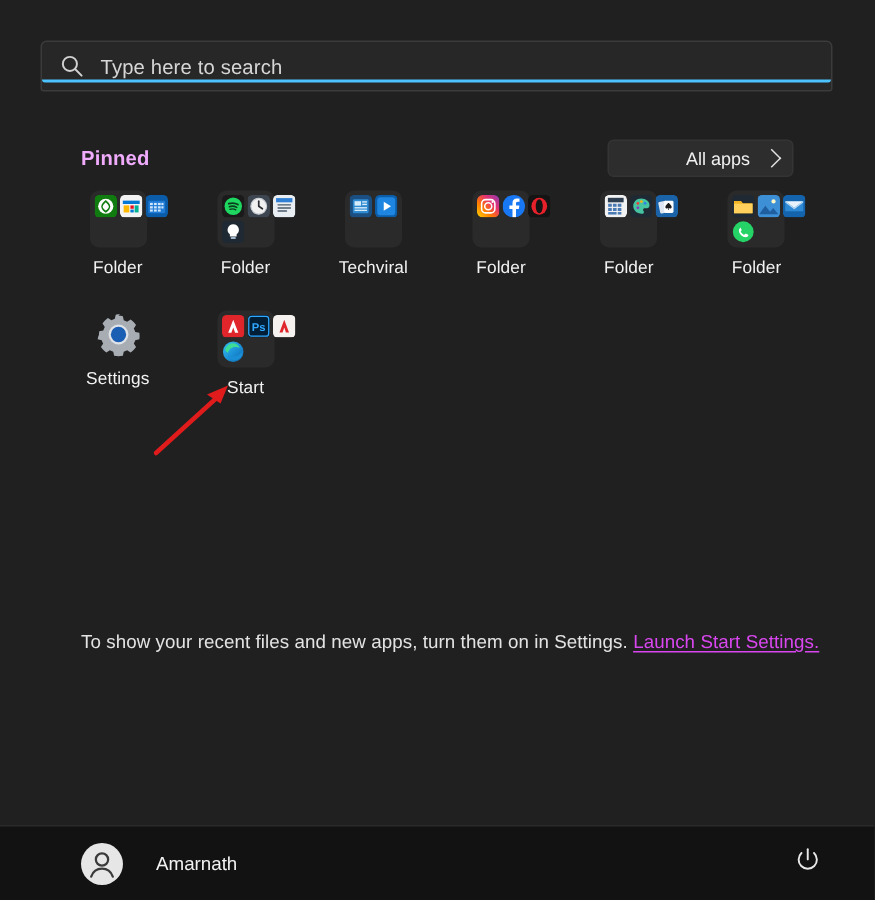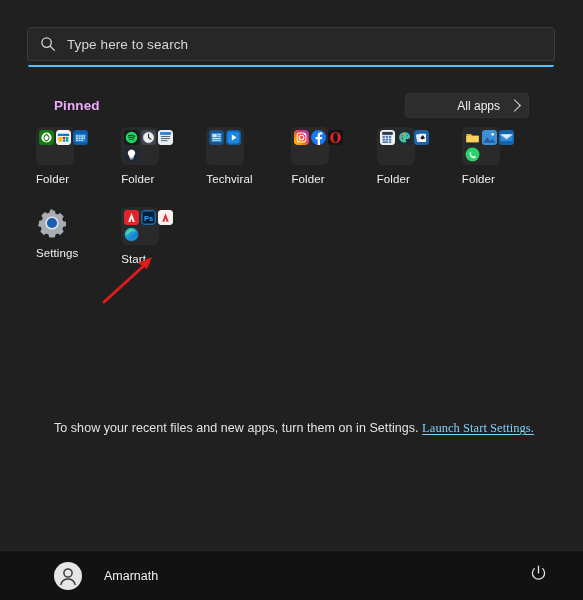--- a/index.html
+++ b/index.html
@@ -25,21 +25,21 @@
     display: flex;
     flex-direction: column;
   }
 
   
   .search-wrap {
     position: absolute;
     left: 27px;
     top: 27px;
     width: 528px;
-    height: 40px;
+    height: 28px;
   }
   .search-box {
     width: 100%;
     height: 34px;
     background: #272727;
     border: 1px solid #3b3b3b;
     border-radius: 4px 4px 2px 2px;
     display: flex;
     align-items: center;
     padding: 0 12px;
@@ -112,21 +112,21 @@
     top: 123px;
     width: 511px;
     display: grid;
     grid-template-columns: repeat(6, 1fr);
     row-gap: 14px;
   }
   .tile {
     height: 66px;
     display: flex;
     flex-direction: column;
-    align-items: flex-start;
+    align-items: center;
     justify-content: flex-start;
     border-radius: 4px;
     cursor: pointer;
     padding-top: 4px;
   }
   .tile-label {
     margin-top: 8px;
     font-size: 11.5px;
     color: #f2f2f2;
     text-align: center;
@@ -170,25 +170,24 @@
   }
   .rec-text {
     position: absolute;
     left: 54px;
     top: 421px;
     font-size: 12.5px;
     color: #e3e3e3;
     letter-spacing: .05px;
   }
   .rec-link {
-    color: #7dd3fc;
+    color: #d946ef;
     text-decoration: underline;
     text-underline-offset: 2px;
     cursor: pointer;
-    font-family: Liberation Serif, serif;
   }
 
   
   .arrow-annot {
     position: absolute;
     left: 96px;
     top: 252px;
     width: 66px;
     height: 56px;
     pointer-events: none;

